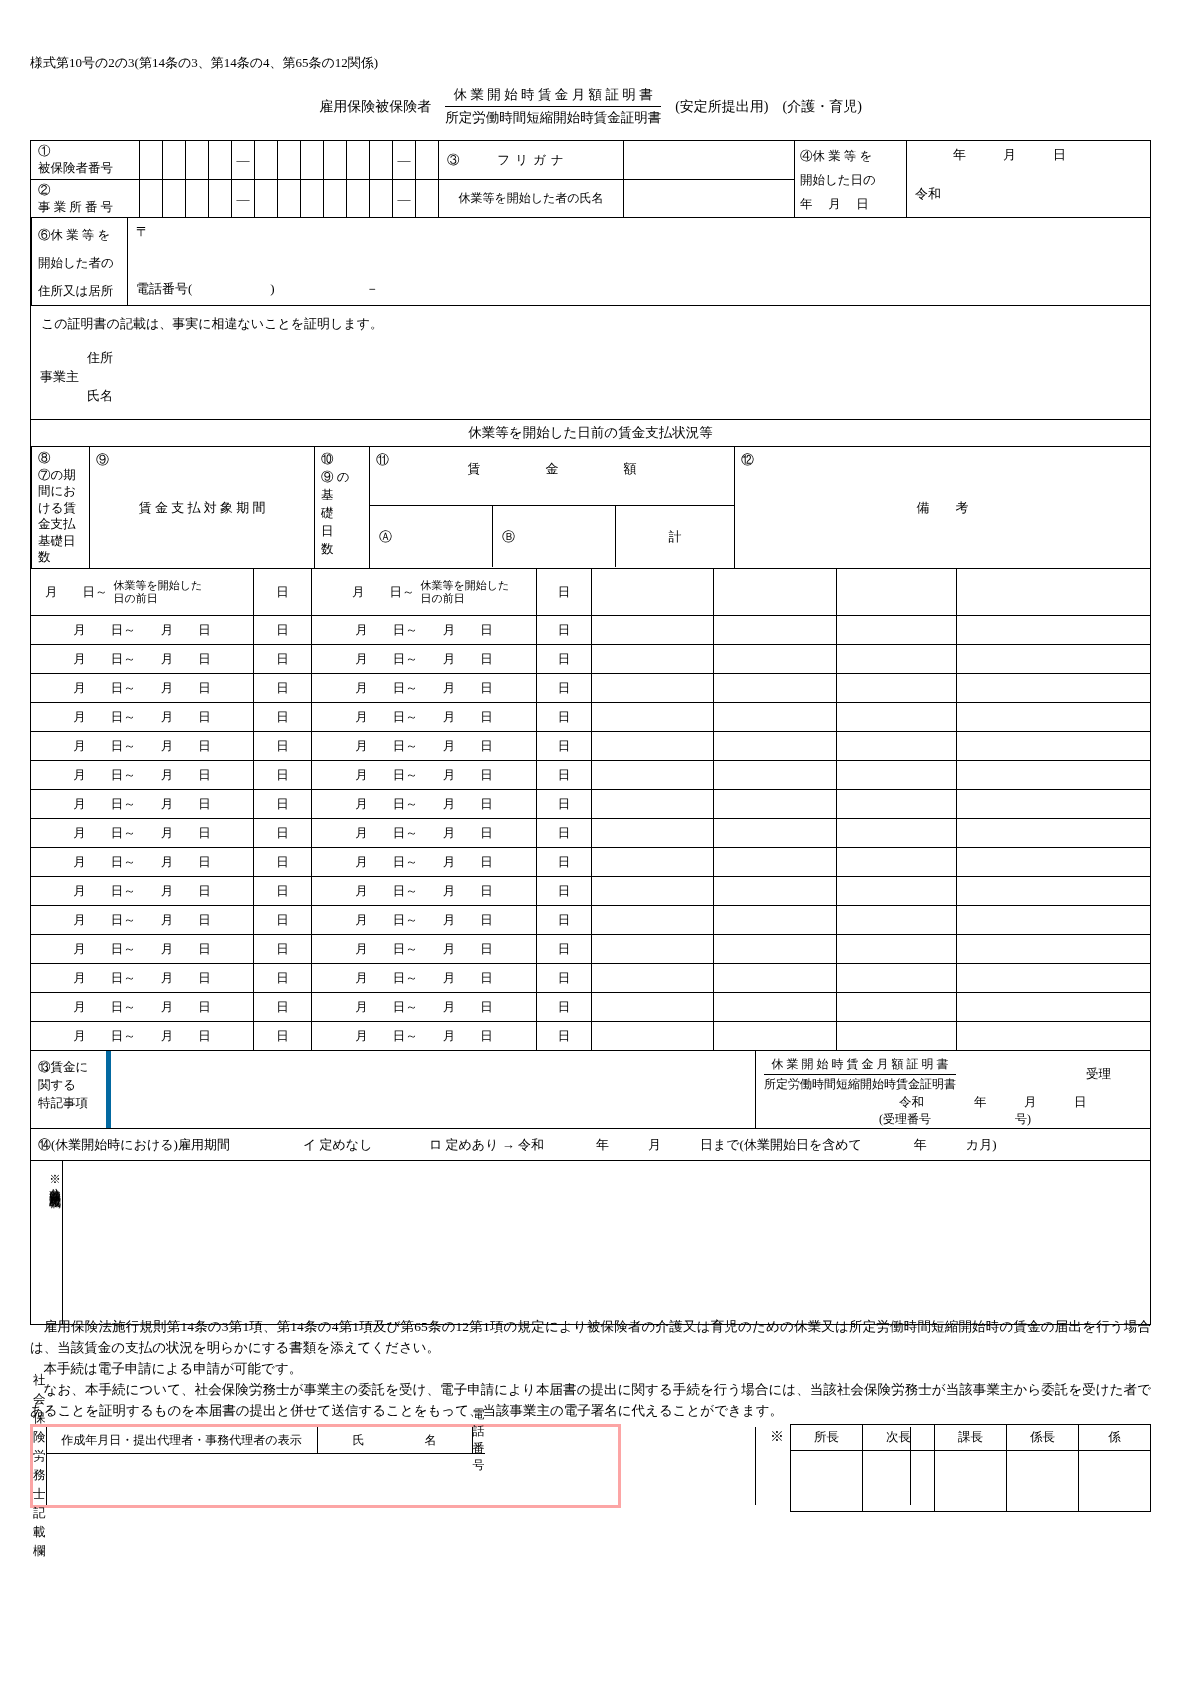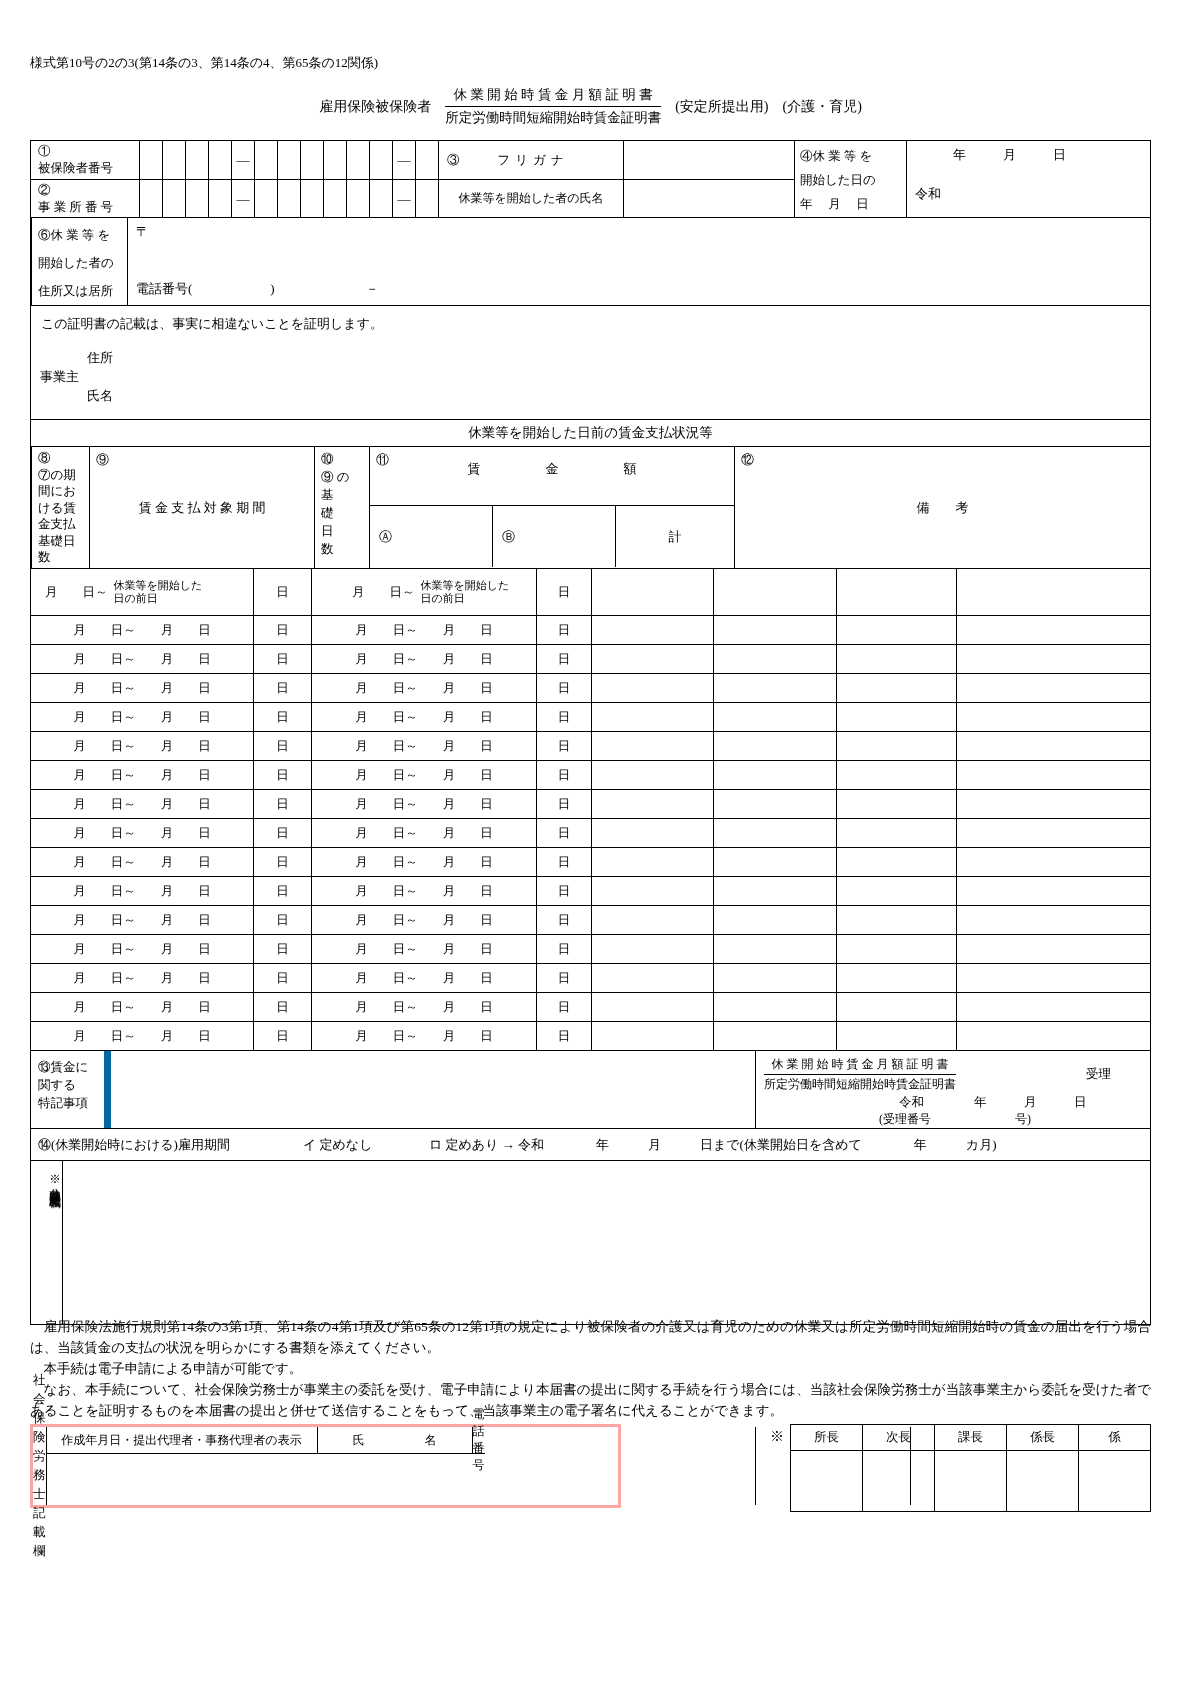--- a/index.html
+++ b/index.html
@@ -79,21 +79,21 @@
   .cT { flex:1; justify-content:center; }
   .wt-row { display:flex; height:29px; border-top:1px solid #000; font-size:12.5px; }
   .wt-row.first { height:47px; }
   .wc { display:flex; align-items:center; justify-content:center; }
   .firstcell { justify-content:flex-start; padding-left:14px; gap:6px; }
   .firstcell.pad9 { padding-left:40px; }
   .smallnote { font-size:11px; line-height:13px; white-space:pre-line; }
 
   
   #t6 { top:1050px; height:79px; display:flex; }
-  .r13label { width:80px; border-right:7px solid #0369a1; padding:7px 4px 0 7px; font-size:12.5px; line-height:18px; }
+  .r13label { width:80px; border-right:5px solid #0369a1; padding:7px 4px 0 7px; font-size:12.5px; line-height:18px; }
   .r13content { flex:1; }
   .receipt { width:395px; border-left:1px solid #000; position:relative; font-size:12.5px; }
   .receipt-frac { position:absolute; left:8px; top:5px; text-align:center; font-size:12px; }
   .receipt-top { border-bottom:1px solid #000; padding:0 2px 1px; }
   .receipt-bot { padding-top:1px; }
   .receipt-label { position:absolute; left:330px; top:15px; }
   .receipt-date { position:absolute; left:143px; top:43px; }
   .receipt-no { position:absolute; left:123px; top:60px; font-size:12px; }
 
   

